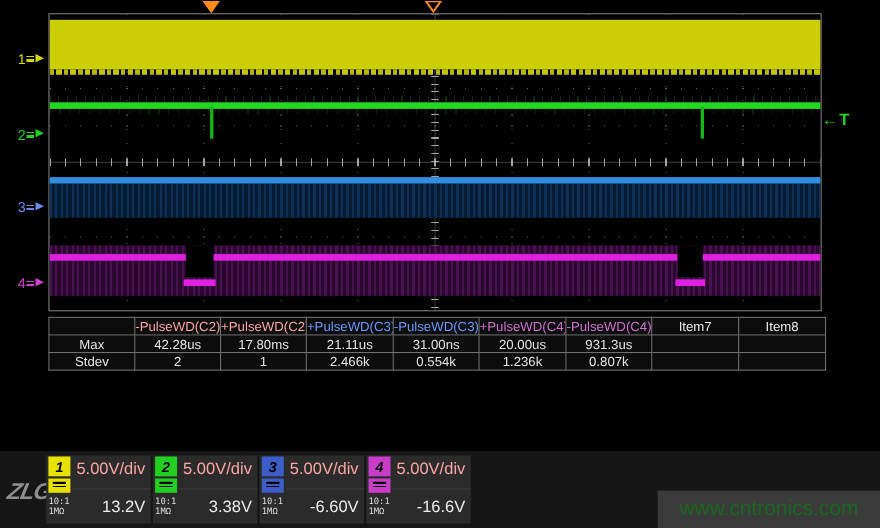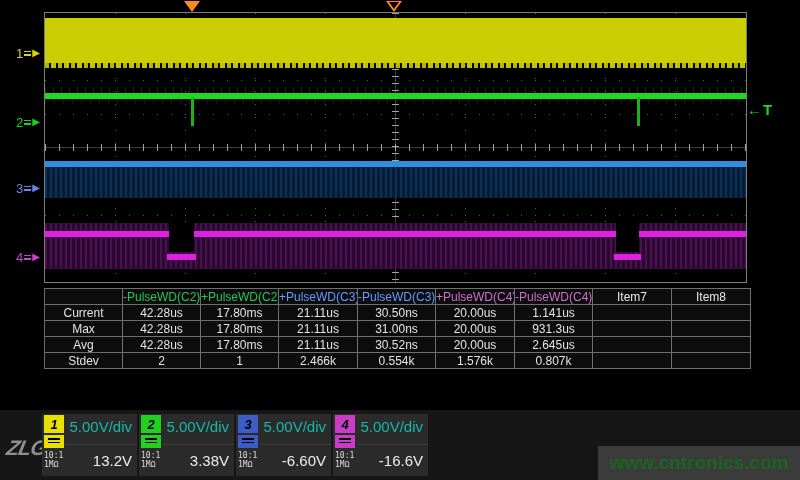--- a/index.html
+++ b/index.html
@@ -37,37 +37,37 @@
   
   .chmark{width:32px;height:16px;display:flex;align-items:center;justify-content:flex-end;gap:1px;font-size:13px;z-index:4;}
   .chmark .lvl{display:inline-block;width:7px;height:8px;background:linear-gradient(transparent 0 2px,currentColor 2px 3px,transparent 3px 5px,currentColor 5px 7px,transparent 7px);}
   .chmark .arr{font-size:10px;line-height:10px;}
   .tmark{left:747px;top:101px;font-size:15px;font-weight:bold;color:#1fd81f;z-index:4;letter-spacing:1px;}
 
   
   #meas{left:44px;top:288px;width:706px;}
   #meas table{border-collapse:collapse;table-layout:fixed;width:706px;font-size:12px;}
   #meas td{border:1px solid #6f6f6f;background:#0c0c0c;height:15px;text-align:center;padding:0;overflow:hidden;white-space:nowrap;color:#e4e4e4;}
-  #meas .hc2{color:#22c55e;} #meas .hc3{color:#679aff;} #meas .hc4{color:#d06fd0;} #meas .hit{color:#eaeaea;}
+  #meas .hc2{color:#fca5a5;} #meas .hc3{color:#679aff;} #meas .hc4{color:#d06fd0;} #meas .hit{color:#eaeaea;}
 
   
   #bar{left:0;top:410px;width:800px;height:70px;background:#161616;}
   #logo{left:7px;top:26px;color:#8f8f8f;font-weight:bold;font-style:italic;font-size:21px;transform:skewX(-12deg);letter-spacing:-1px;}
   #logo sup{font-size:9px;font-style:normal;}
   .chbox{top:4px;width:95px;height:62px;background:#2b2b2b;}
   .chbox .badge{position:absolute;left:2px;top:1px;width:20px;height:18px;display:flex;align-items:center;justify-content:center;color:#000;font-weight:bold;font-style:italic;font-size:13px;}
   .chbox .coup{position:absolute;left:2px;top:21px;width:20px;height:13px;display:flex;align-items:center;justify-content:center;}
   .coup .dc{display:inline-block;width:12px;height:7px;background:linear-gradient(#000 0 2px,transparent 2px 4px,#000 4px 5px,transparent 5px 7px);}
   .chbox .probe{position:absolute;left:2px;top:37px;font-size:8px;line-height:9px;color:#dcdcdc;font-family:"DejaVu Sans Mono",monospace;}
-  .chbox .vdiv{position:absolute;right:5px;top:4px;font-size:15px;color:#14b8a6;}
+  .chbox .vdiv{position:absolute;right:5px;top:4px;font-size:15px;color:#fca5a5;}
   .chbox .ofs{position:absolute;right:5px;bottom:7px;font-size:15px;color:#ececec;}
   .chbox .mid{position:absolute;left:24px;right:0;top:30px;height:1px;background:#3c3c3c;}
 
   #wm{left:598px;top:446px;width:202px;height:34px;background:rgba(190,190,190,.22);display:flex;align-items:center;justify-content:center;z-index:9;}
-  #wm span{color:rgba(23,105,30,.95);font-size:19px;font-weight:bold;letter-spacing:0px;}
+  #wm span{color:rgba(23,105,30,.95);font-size:19px;font-weight:normal;letter-spacing:0px;}
 </style>
 </head>
 <body>
 
 <div class="abs" id="plot">
 
   <div class="abs vline" style="left:70px"></div>
   <div class="abs vline" style="left:140px"></div>
   <div class="abs vline" style="left:210px"></div>
   <div class="abs vline" style="left:280px"></div>
@@ -153,59 +153,37 @@
       <td class="hc2">-PulseWD(C2)</td>
       <td class="hc2">+PulseWD(C2)</td>
       <td class="hc3">+PulseWD(C3)</td>
       <td class="hc3">-PulseWD(C3)</td>
       <td class="hc4">+PulseWD(C4)</td>
       <td class="hc4">-PulseWD(C4)</td>
       <td class="hit">Item7</td>
       <td class="hit">Item8</td>
     </tr>
     <tr>
-      <td>Current</td>
-      <td>42.28us</td>
-      <td>17.80ms</td>
-      <td>21.11us</td>
-      <td>30.50ns</td>
-      <td>20.00us</td>
-      <td>1.141us</td>
-      <td></td>
-      <td></td>
-    </tr>
-    <tr>
       <td>Max</td>
       <td>42.28us</td>
       <td>17.80ms</td>
       <td>21.11us</td>
       <td>31.00ns</td>
       <td>20.00us</td>
       <td>931.3us</td>
       <td></td>
       <td></td>
     </tr>
     <tr>
-      <td>Avg</td>
-      <td>42.28us</td>
-      <td>17.80ms</td>
-      <td>21.11us</td>
-      <td>30.52ns</td>
-      <td>20.00us</td>
-      <td>2.645us</td>
-      <td></td>
-      <td></td>
-    </tr>
-    <tr>
       <td>Stdev</td>
       <td>2</td>
       <td>1</td>
       <td>2.466k</td>
       <td>0.554k</td>
-      <td>1.576k</td>
+      <td>1.236k</td>
       <td>0.807k</td>
       <td></td>
       <td></td>
     </tr>
   </tbody>
     </table>
 </div>
 
 <div class="abs" id="bar">
   <div class="abs" id="logo"><span>ZLG</span><sup>®</sup></div>

